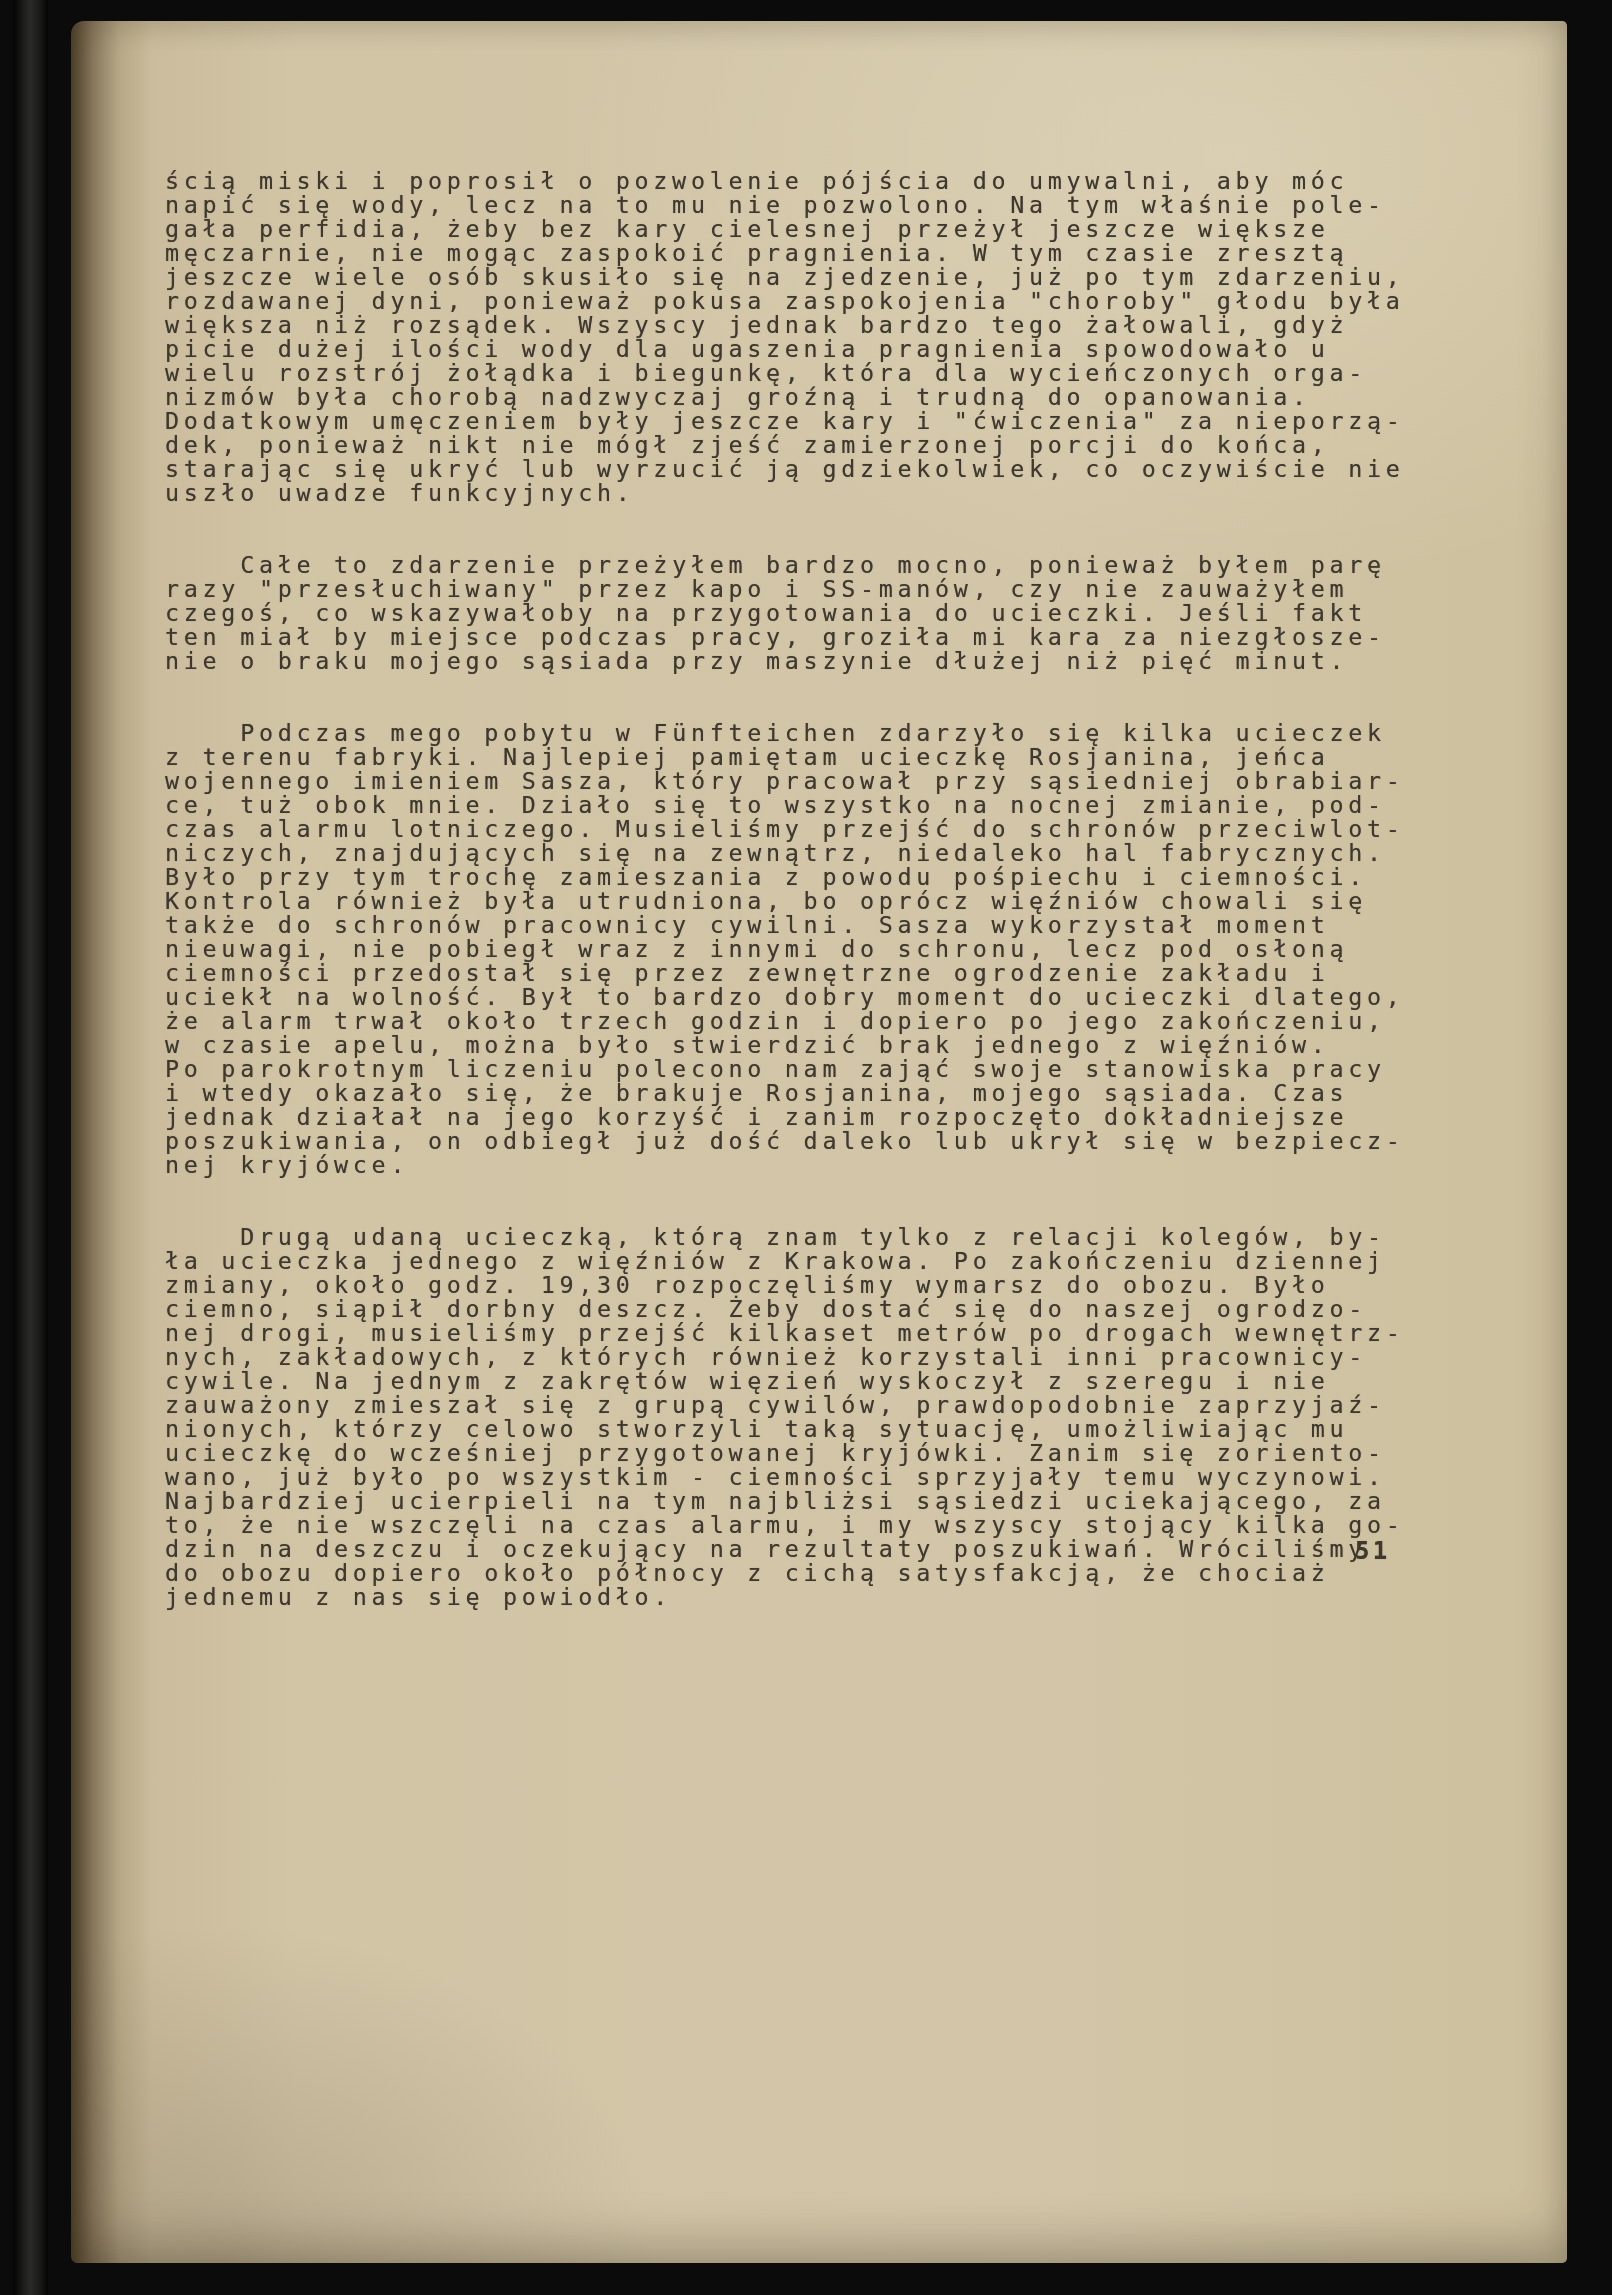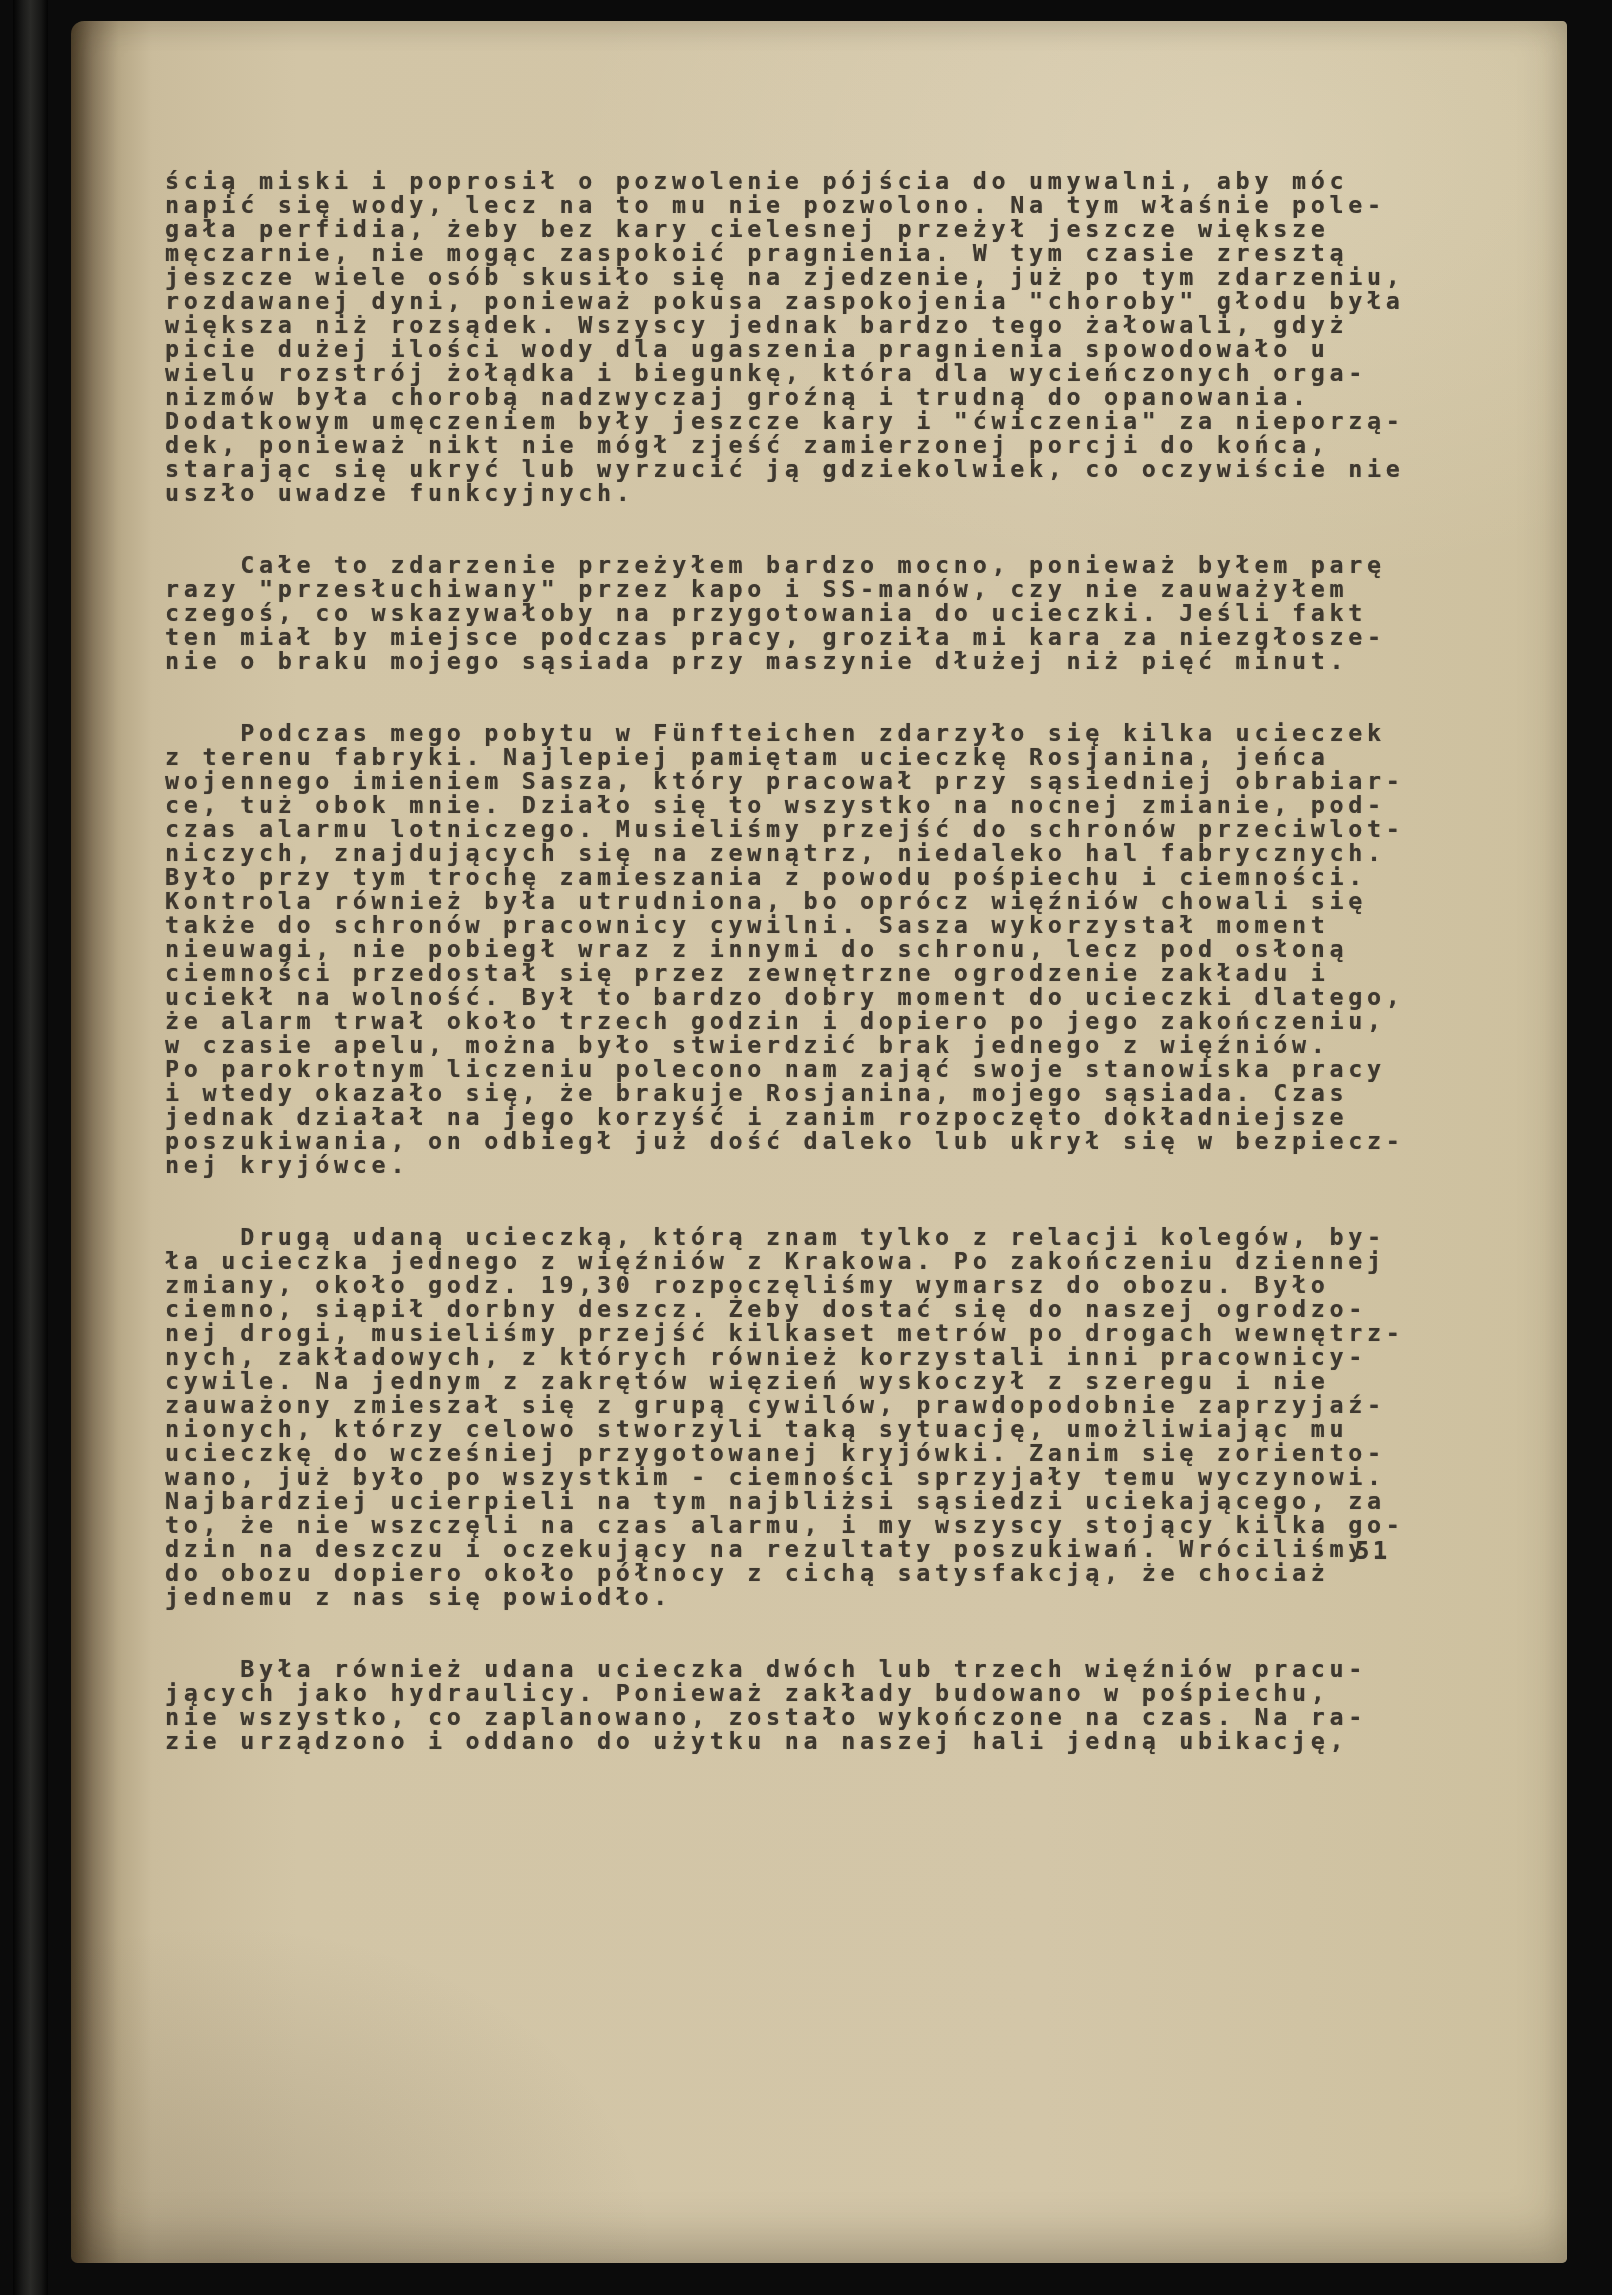--- a/index.html
+++ b/index.html
@@ -38,21 +38,21 @@
   }
   .text-block {
     position: absolute;
     left: 94px;
     top: 100px;
     width: 1290px;
     color: #3e382f;
     font-size: 23.4px;
     line-height: 24px;
     letter-spacing: 4.7px;
-    font-weight: bold;
+    font-weight: normal;
     white-space: pre-wrap;
     text-shadow: 0 0 0.8px rgba(62, 56, 47, 0.55);
   }
   .text-block p {
     margin: 0;
     padding: 0;
   }
   .page-number {
     position: absolute;
     left: 1248px;
@@ -119,20 +119,16 @@
 cywile. Na jednym z zakrętów więzień wyskoczył z szeregu i nie
 zauważony zmieszał się z grupą cywilów, prawdopodobnie zaprzyjaź-
 nionych, którzy celowo stworzyli taką sytuację, umożliwiając mu
 ucieczkę do wcześniej przygotowanej kryjówki. Zanim się zoriento-
 wano, już było po wszystkim - ciemności sprzyjały temu wyczynowi.
 Najbardziej ucierpieli na tym najbliżsi sąsiedzi uciekającego, za
 to, że nie wszczęli na czas alarmu, i my wszyscy stojący kilka go-
 dzin na deszczu i oczekujący na rezultaty poszukiwań. Wróciliśmy
 do obozu dopiero około północy z cichą satysfakcją, że chociaż
 jednemu z nas się powiodło.</p>
-    <p>    Była również udana ucieczka dwóch lub trzech więźniów pracu-
-jących jako hydraulicy. Ponieważ zakłady budowano w pośpiechu,
-nie wszystko, co zaplanowano, zostało wykończone na czas. Na ra-
-zie urządzono i oddano do użytku na naszej hali jedną ubikację,</p>
   </div>
   <div class="page-number">51</div>
 </div>
 
 
 </body></html>

